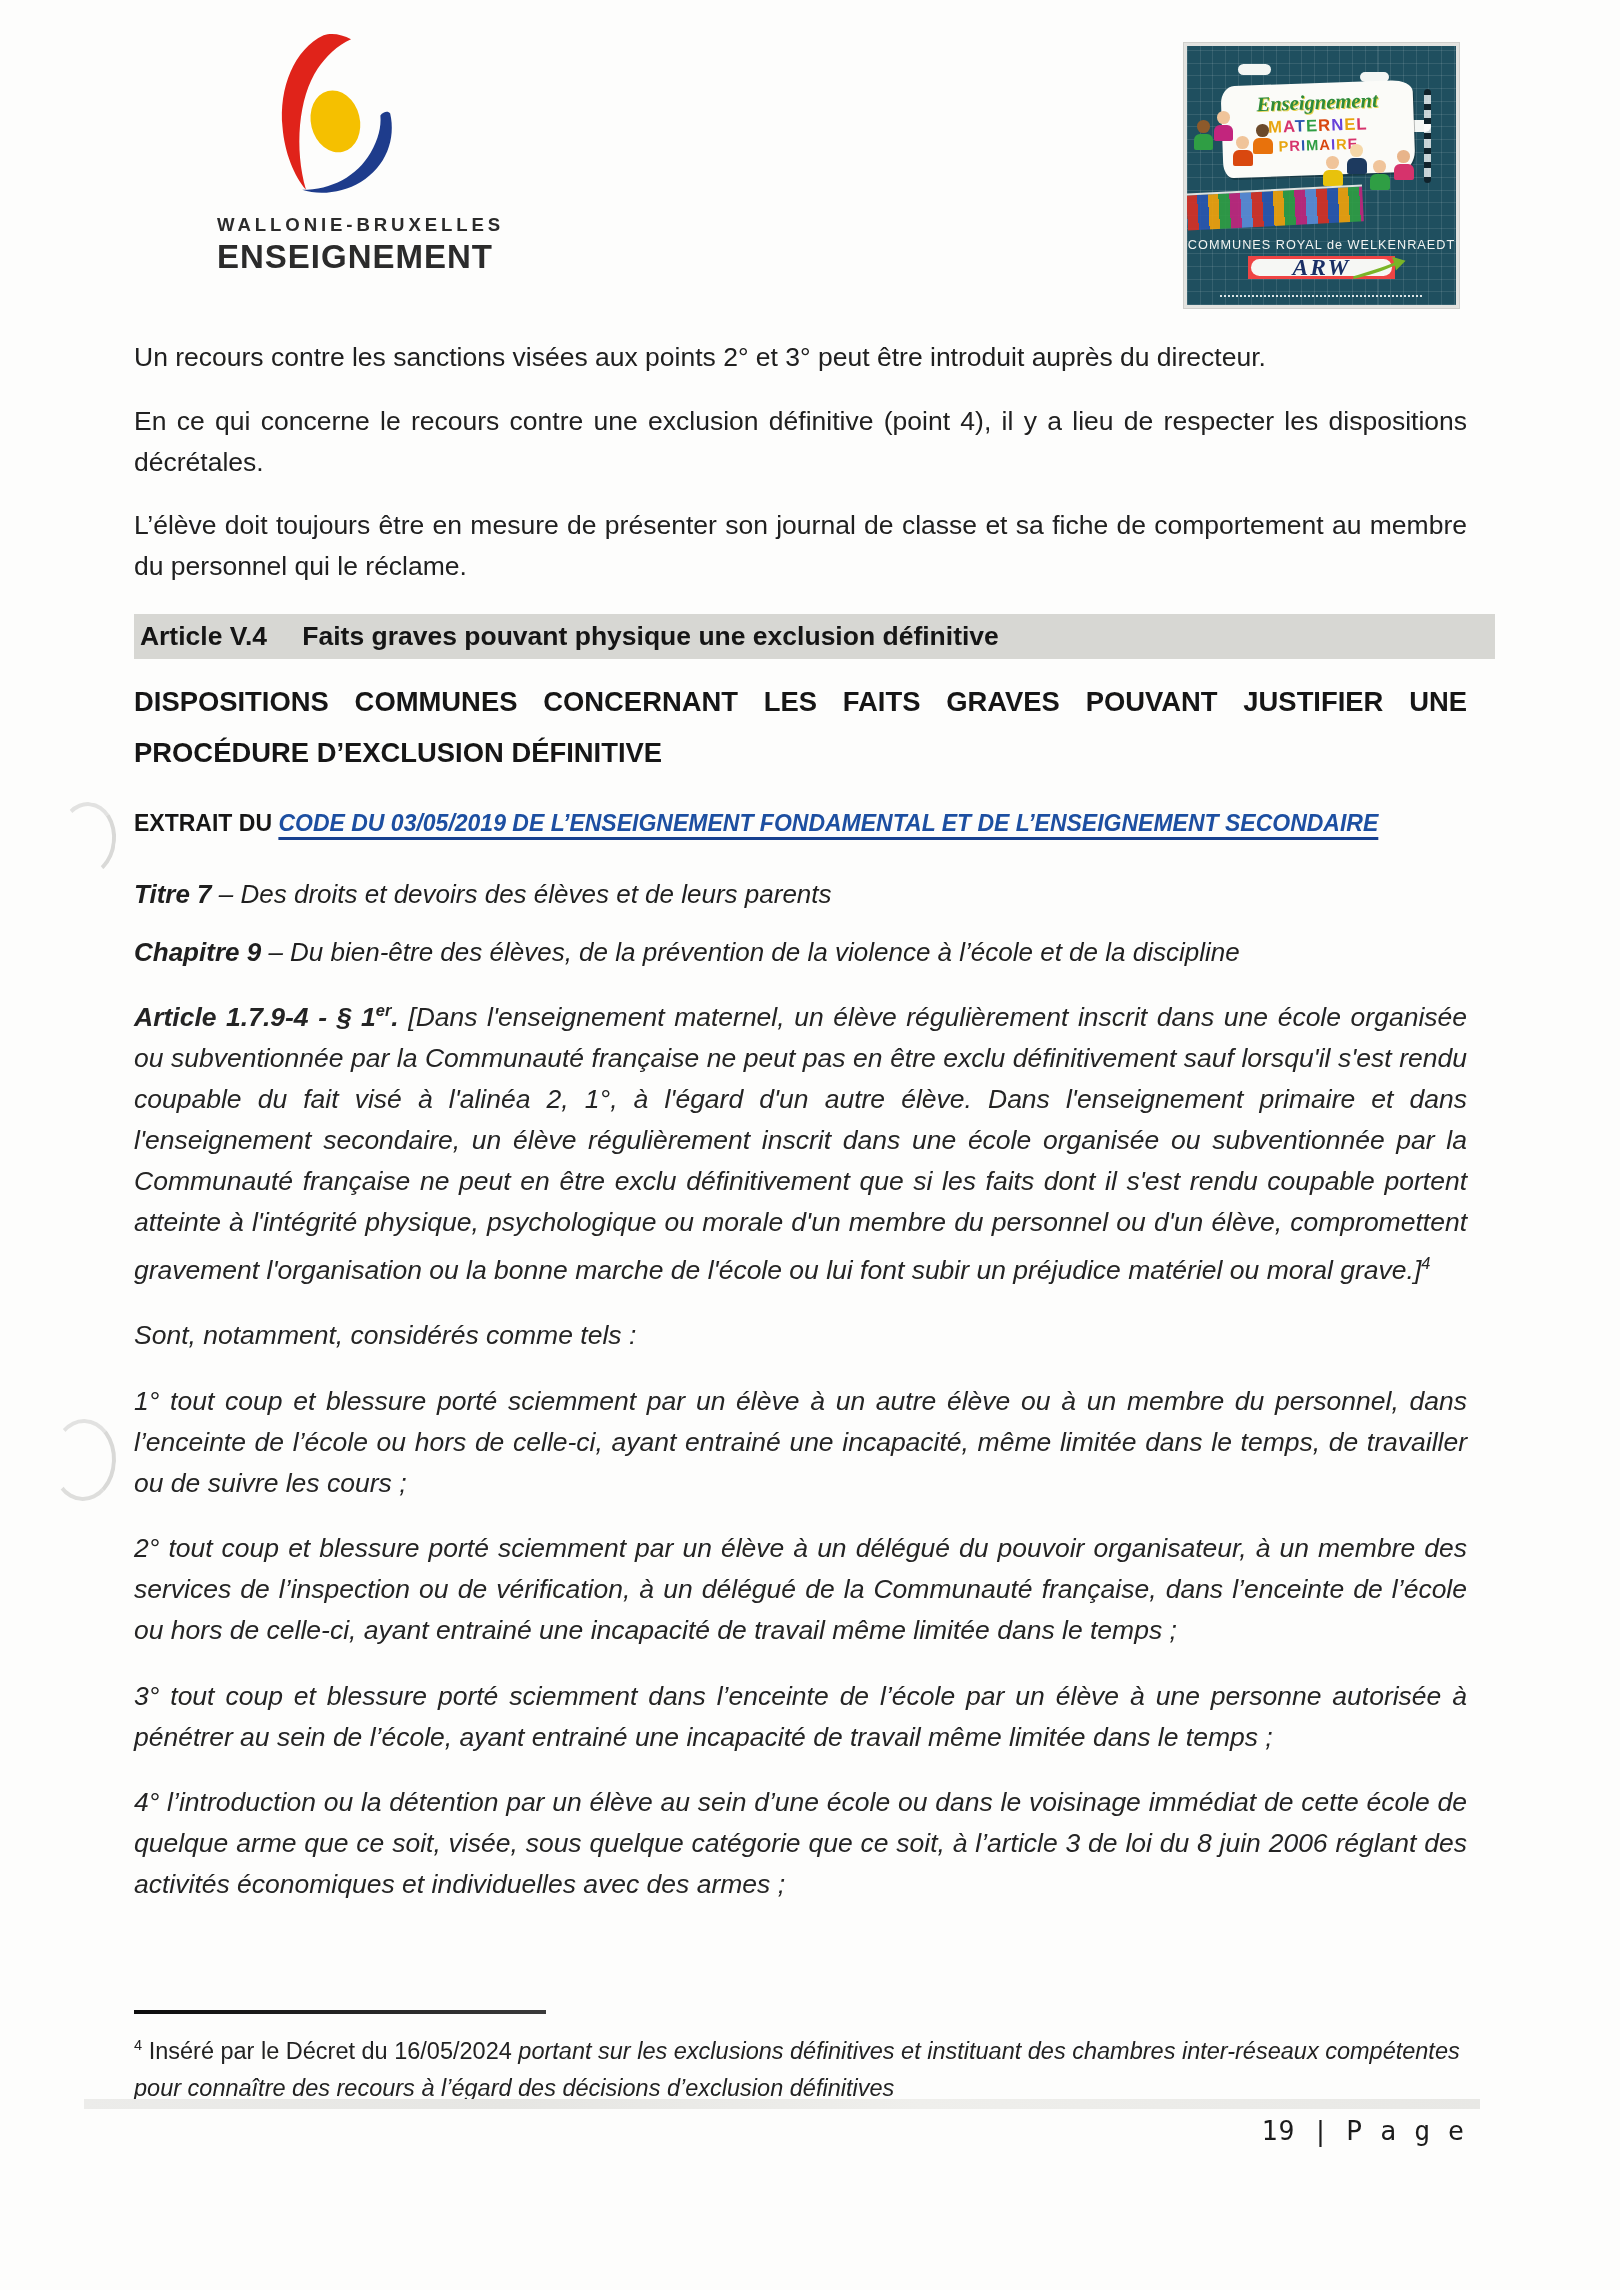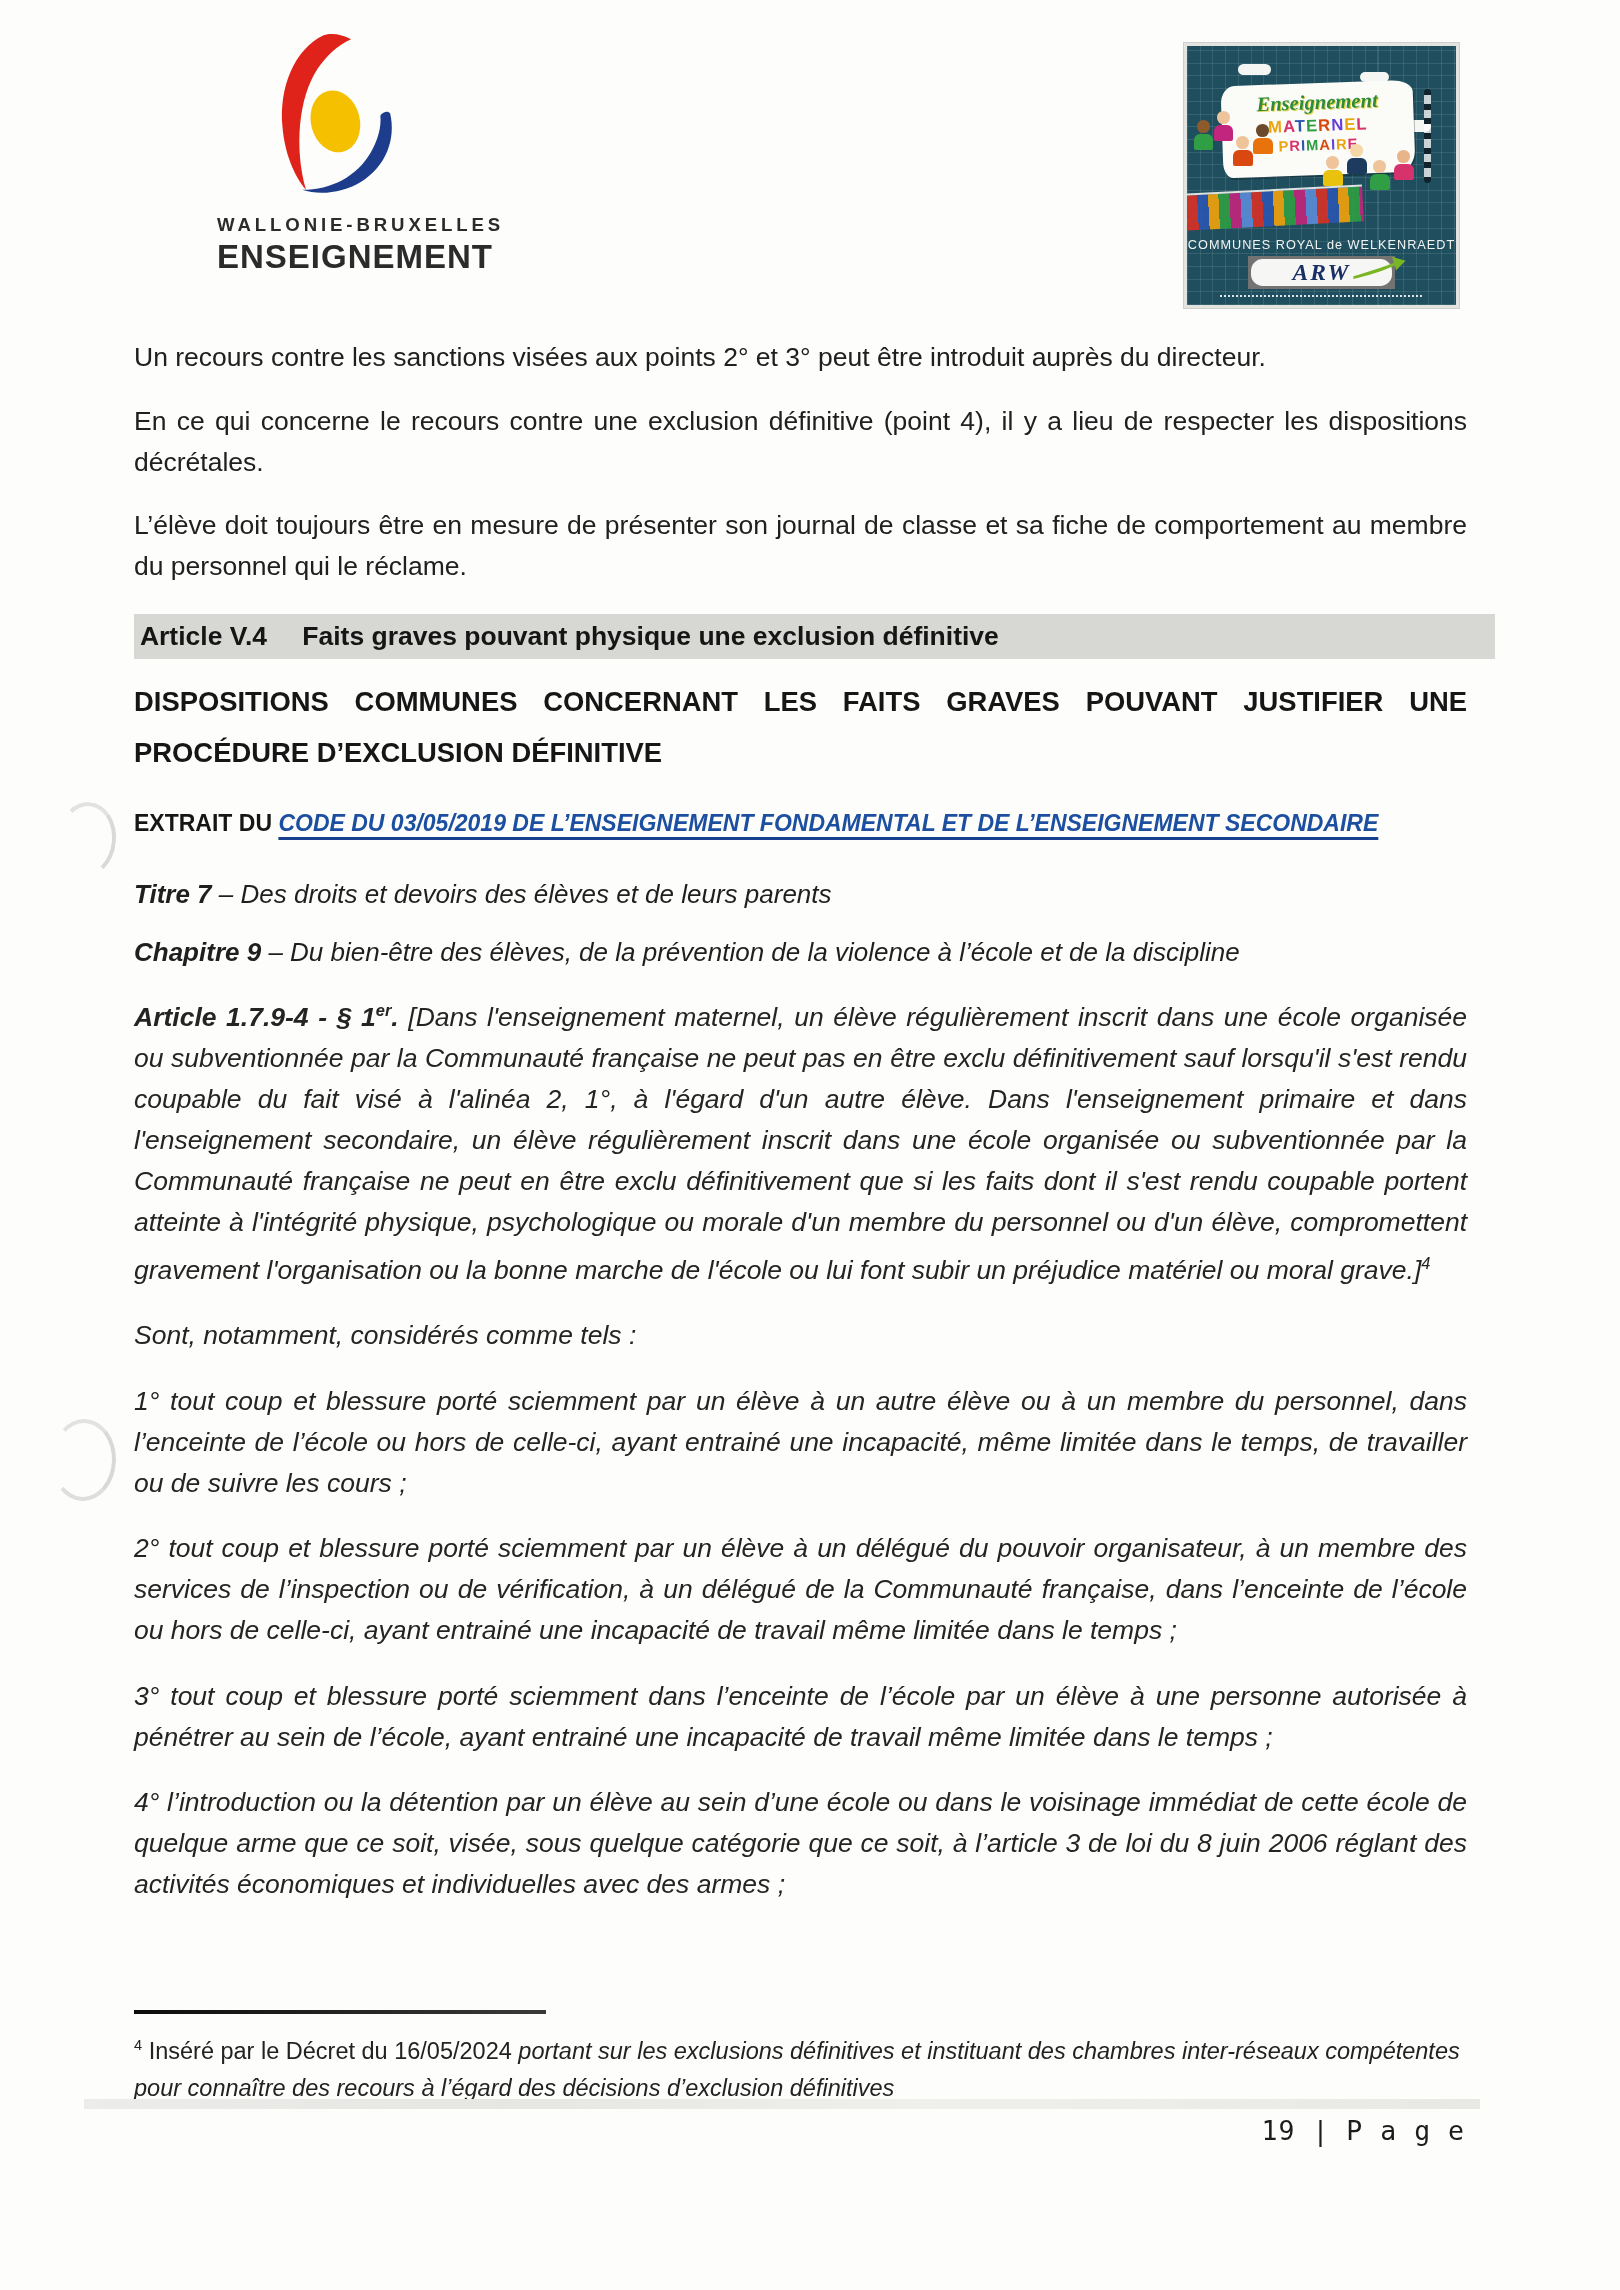--- a/index.html
+++ b/index.html
@@ -41,21 +41,21 @@
   .mosaic{
     position:absolute;left:0;top:143px;width:176px;height:35px;transform:rotate(-3deg);
     background:repeating-linear-gradient(90deg,#d93025 0 10.8px,#2a56b0 10.8px 21.6px,#f2a30a 21.6px 32px,#2f9e44 32px 43px,#c2257d 43px 54px,#5b8dd9 54px 65px);
     opacity:.9;border-top:2.9px solid #f2f2ee;
   }
   .kid{position:absolute;width:21.6px;}
   .kid .head{width:12.7px;height:12.7px;border-radius:50%;margin:0 auto;}
   .kid .torso{width:19.6px;height:16.7px;border-radius:5.9px 5.9px 2px 2px;margin:1px auto 0;}
   .school-name{position:absolute;left:0;top:192px;width:100%;text-align:center;
     color:#f2f4f2;font-size:12.7px;letter-spacing:1px;white-space:nowrap;}
-  .arw-pill{position:absolute;left:61px;top:210px;width:147px;height:33px;background:#737373;
+  .arw-pill{position:absolute;left:61px;top:210px;width:147px;height:23px;background:#ef4444;
     padding:2.9px;box-sizing:border-box;}
   .arw-inner{position:relative;width:100%;height:100%;background:#f6f7f4;border-radius:11.8px;
     display:flex;align-items:center;justify-content:center;}
   .arw-text{font-family:"Liberation Serif",serif;font-style:italic;font-weight:bold;
     font-size:23.5px;color:#1a2f66;letter-spacing:2px;}
   .arw-arrow{position:absolute;right:-13.7px;top:-5.9px;}
   .contact-line{position:absolute;left:33px;top:249px;width:202px;border-top:2px dotted rgba(255,255,255,.85);}
 
   
   .content{position:absolute;left:134px;top:337px;width:1333px;}

